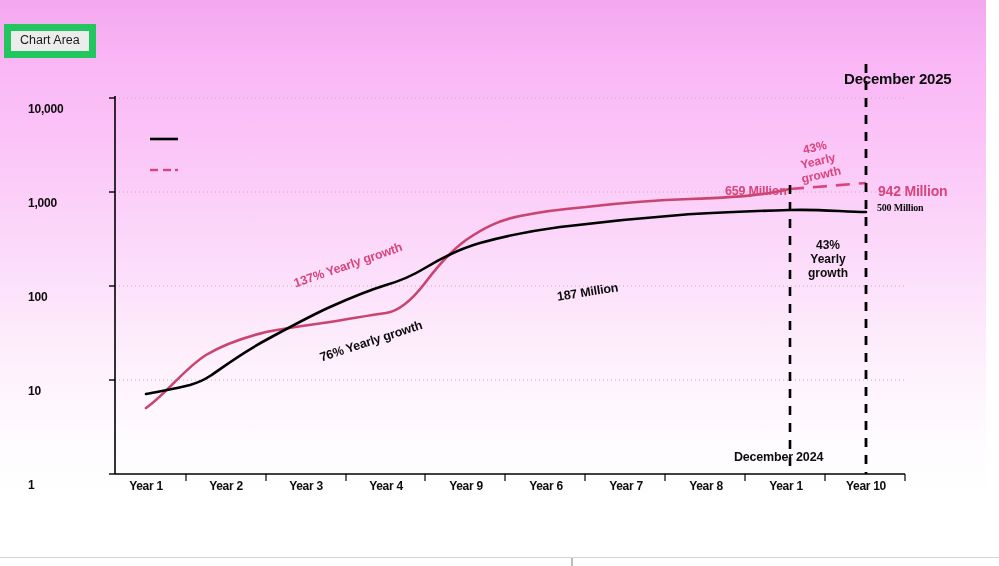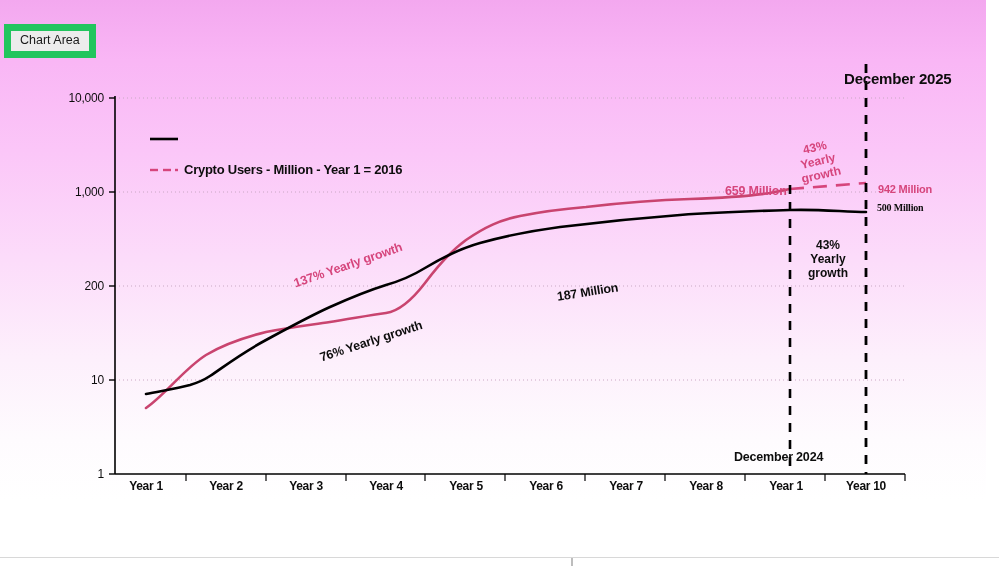--- a/index.html
+++ b/index.html
@@ -80,23 +80,24 @@
   }
 
   
   .lbl {
     position: absolute;
     white-space: nowrap;
     color: #0d0d0d;
   }
   .ytick {
     font-size: 12px;
-    font-weight: normal;
-    text-align: right;
-    letter-spacing: -0.2px;
+    font-weight: bold;
+    text-align: left;
+    letter-spacing: -0.2px;
+    margin-top: 11px;
   }
   .xtick {
     font-size: 12px;
     font-weight: bold;
     text-align: center;
     letter-spacing: -0.3px;
   }
   .legend-txt {
     font-size: 13px;
     font-weight: bold;
@@ -131,21 +132,21 @@
     transform-origin: left top;
     letter-spacing: -0.2px;
   }
   #a-659 {
     left: 725px; top: 184px;
     font-size: 12.5px;
     letter-spacing: -0.2px;
   }
   #a-942 {
     left: 878px; top: 183px;
-    font-size: 11px;
+    font-size: 14px;
     letter-spacing: -0.2px;
   }
   #a-500 {
     left: 877px; top: 202px;
     font-size: 10px;
     letter-spacing: -0.2px;
     font-family: Liberation Serif, serif;
   }
   #a-43pink {
     left: 798px; top: 140px;
@@ -246,33 +247,32 @@
     <g>
       <line x1="150" y1="170" x2="158" y2="170" stroke="#d6457c" stroke-width="2.4"></line>
       <line x1="163" y1="170" x2="171" y2="170" stroke="#d6457c" stroke-width="2.4"></line>
       <line x1="175" y1="170" x2="178" y2="170" stroke="#d6457c" stroke-width="2.4"></line>
     </g>
   </svg>
 
   <div id="chart-area-tip">Chart Area</div>
 
 
-  <div class="lbl legend-txt" style="left:184px; top:162px;">Crypto Users - Million - Year 1 = 2016</div>
 
   <div class="lbl ytick" style="left:28px; top:91px; width:76px;">10,000</div>
   <div class="lbl ytick" style="left:28px; top:185px; width:76px;">1,000</div>
-  <div class="lbl ytick" style="left:28px; top:279px; width:76px;">200</div>
+  <div class="lbl ytick" style="left:28px; top:279px; width:76px;">100</div>
   <div class="lbl ytick" style="left:28px; top:373px; width:76px;">10</div>
   <div class="lbl ytick" style="left:28px; top:467px; width:76px;">1</div>
 
   <div class="lbl xtick" style="left:106px; top:479px; width:80px;">Year 1</div>
   <div class="lbl xtick" style="left:186px; top:479px; width:80px;">Year 2</div>
   <div class="lbl xtick" style="left:266px; top:479px; width:80px;">Year 3</div>
   <div class="lbl xtick" style="left:346px; top:479px; width:80px;">Year 4</div>
-  <div class="lbl xtick" style="left:426px; top:479px; width:80px;">Year 5</div>
+  <div class="lbl xtick" style="left:426px; top:479px; width:80px;">Year 9</div>
   <div class="lbl xtick" style="left:506px; top:479px; width:80px;">Year 6</div>
   <div class="lbl xtick" style="left:586px; top:479px; width:80px;">Year 7</div>
   <div class="lbl xtick" style="left:666px; top:479px; width:80px;">Year 8</div>
   <div class="lbl xtick" style="left:746px; top:479px; width:80px;">Year 1</div>
   <div class="lbl xtick" style="left:826px; top:479px; width:80px;">Year 10</div>
 
   <div class="lbl annot-pink" id="a-137">137% Yearly growth</div>
 
   <div class="lbl annot-black" id="a-76">76% Yearly growth</div>
 

